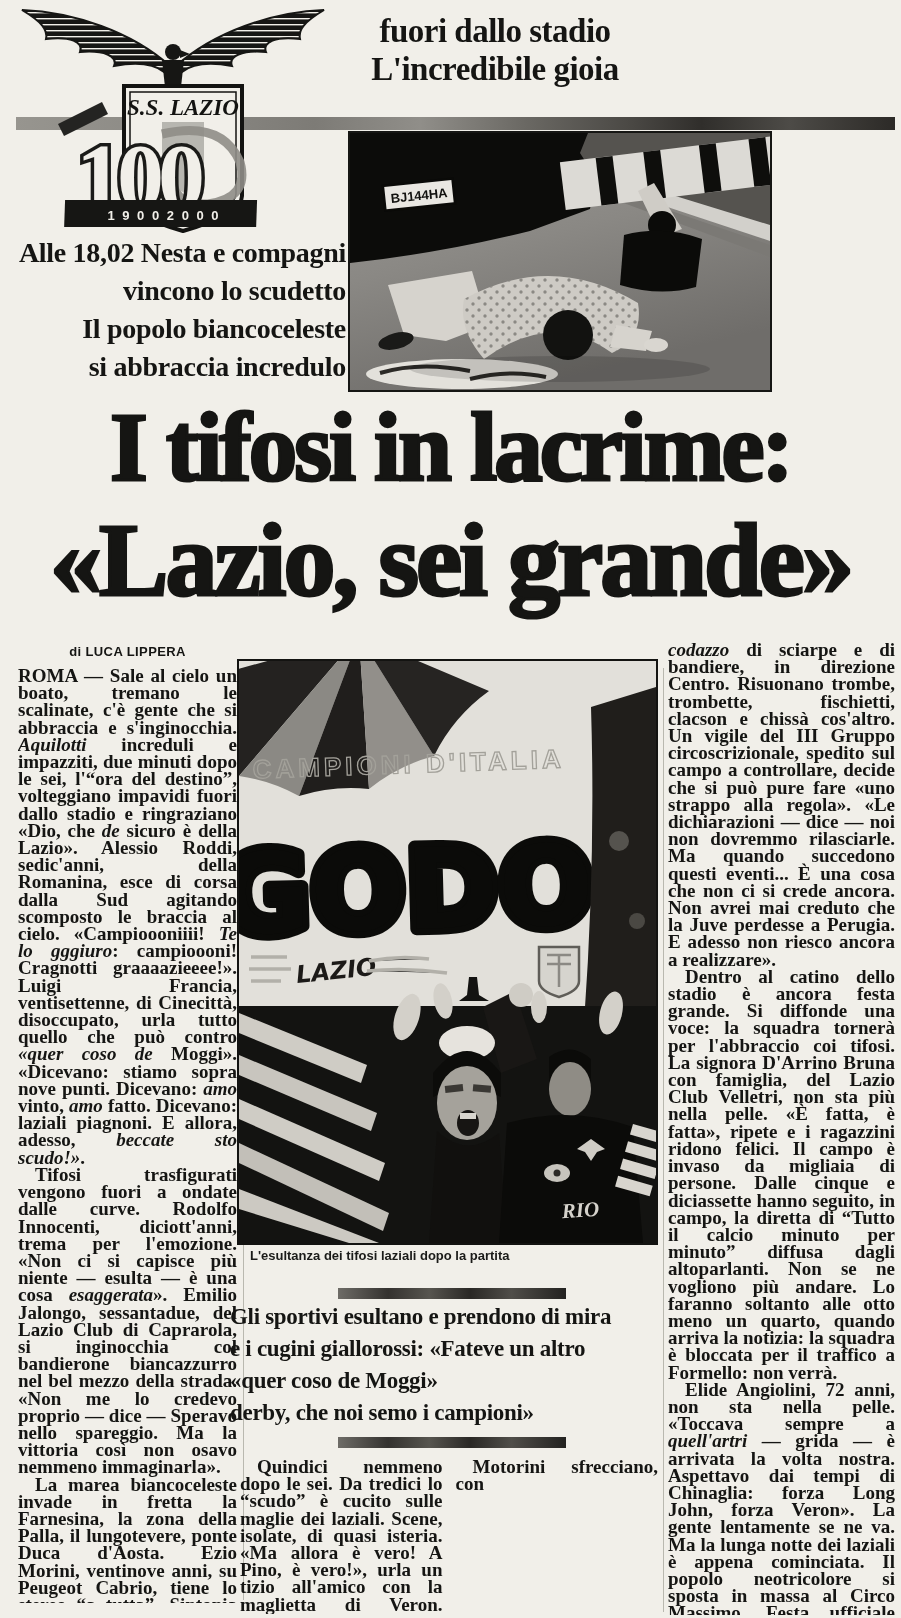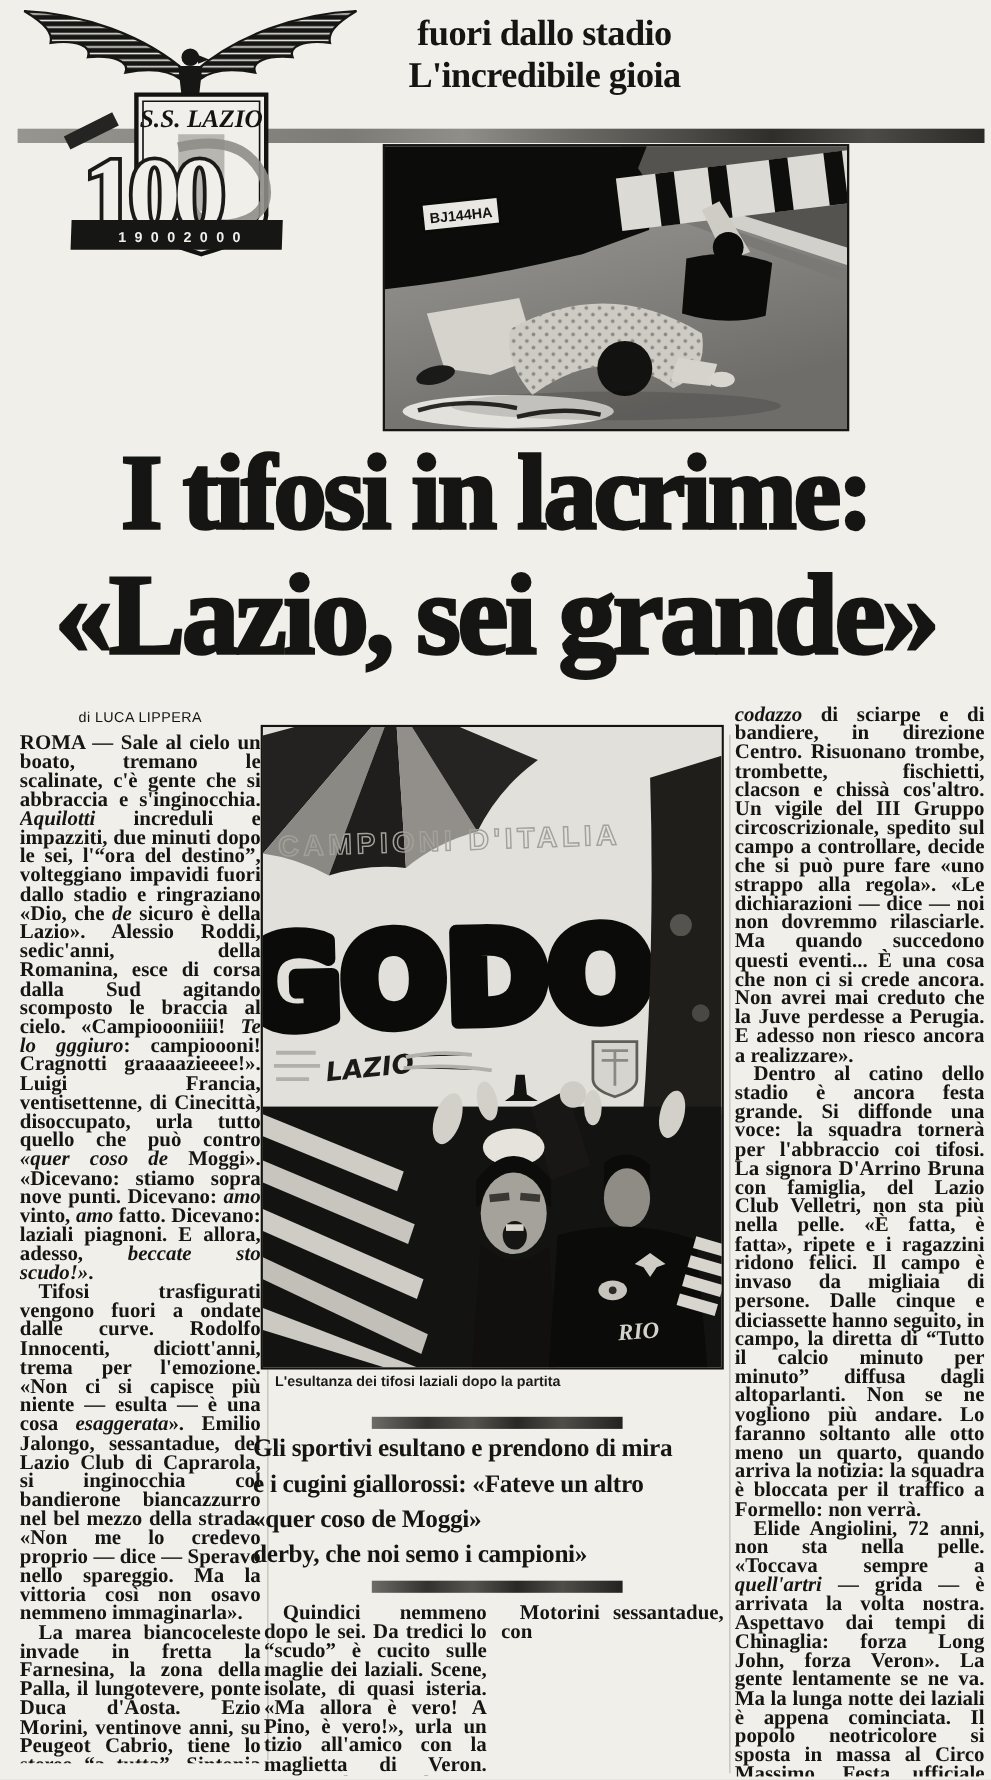--- a/index.html
+++ b/index.html
@@ -32,21 +32,21 @@
     position:absolute;left:10px;top:234px;width:336px;text-align:right;
     font-weight:bold;font-size:28px;line-height:38px;letter-spacing:-0.3px;
   }
   
   .headline{position:absolute;left:0;top:394px;width:901px;text-align:center;font-weight:bold;}
   .hl1{font-size:97px;line-height:108px;letter-spacing:-3px;-webkit-text-stroke:3px #151513;}
   .hl2{font-size:104px;line-height:116px;letter-spacing:-3px;-webkit-text-stroke:3px #151513;}
   
   .byline{
     position:absolute;left:18px;top:644px;width:219px;text-align:center;
-    font-family:"Liberation Sans",sans-serif;font-weight:normal;font-size:13px;letter-spacing:.4px;
+    font-family:"Liberation Sans",sans-serif;font-weight:bold;font-size:13px;letter-spacing:.4px;
   }
   .col{font-size:19px;font-weight:bold;line-height:17.2px;text-align:justify;overflow:hidden;}
   .col p{margin:0;text-indent:17px;}
   .col p.noind{text-indent:0;}
   .col-left{position:absolute;left:18px;top:667px;width:219px;height:936px;}
   .col-right{position:absolute;left:668px;top:641px;width:227px;height:974px;}
   .vr{position:absolute;width:1px;background:#9b9990;opacity:.65;}
   .vr1{left:243px;top:668px;height:932px;}
   .vr2{left:663px;top:668px;height:944px;}
   
@@ -163,20 +163,26 @@
       <polygon points="266,192 302,198 296,218 260,214" fill="#d6d3cd"></polygon>
       <ellipse cx="306" cy="212" rx="12" ry="7" fill="#d9d6d0"></ellipse>
 
       <ellipse cx="112" cy="241" rx="96" ry="15" fill="#e3e1db"></ellipse>
       <path d="M30,240 Q70,228 120,238 M120,246 Q160,236 196,244" stroke="#2c2a27" stroke-width="4" fill="none"></path>
       <ellipse cx="210" cy="236" rx="150" ry="13" fill="#000000" opacity="0.14"></ellipse>
     </svg>
   </div>
 
 
+  <div class="kicker">
+    <div>Alle 18,02 Nesta e compagni</div>
+    <div>vincono lo scudetto</div>
+    <div>Il popolo biancoceleste</div>
+    <div>si abbraccia incredulo</div>
+  </div>
 
   <div class="headline">
     <div class="hl1">I tifosi in lacrime:</div>
     <div class="hl2">«Lazio, sei grande»</div>
   </div>
 
   <div class="byline">di LUCA LIPPERA</div>
 
   <div class="vr vr1"></div>
   <div class="vr vr2"></div>
@@ -281,21 +287,21 @@
     <div>«quer coso de Moggi»</div>
     <div>derby, che noi semo i campioni»</div>
   </div>
   <div class="bar bar2"></div>
 
   <div class="center-cols">
     <div class="col ccol" lang="it">
       <p>Quindici nemmeno dopo le sei. Da tredici lo “scudo” è cucito sulle maglie dei laziali. Scene, isolate, di quasi isteria. «Ma allora è vero! A Pino, è vero!», urla un tizio all'amico con la maglietta di Veron. L'altro lo prende con due mani per un braccio, lo</p>
     </div>
     <div class="col ccol" lang="it">
-      <p>Motorini sessantadue, con</p>
+      <p>Motorini sfrecciano, con</p>
     </div>
   </div>
 
   <div class="col col-right" lang="it">
     <p class="noind"><i>codazzo</i> di sciarpe e di bandiere, in direzione Centro. Risuonano trombe, trombette, fischietti, clacson e chissà cos'altro. Un vigile del III Gruppo circoscrizionale, spedito sul campo a controllare, decide che si può pure fare «uno strappo alla regola». «Le dichiarazioni — dice — noi non dovremmo rilasciarle. Ma quando succedono questi eventi... È una cosa che non ci si crede ancora. Non avrei mai creduto che la Juve perdesse a Perugia. E adesso non riesco ancora a realizzare».</p>
     <p>Dentro al catino dello stadio è ancora festa grande. Si diffonde una voce: la squadra tornerà per l'abbraccio coi tifosi. La signora D'Arrino Bruna con famiglia, del Lazio Club Velletri, non sta più nella pelle. «È fatta, è fatta», ripete e i ragazzini ridono felici. Il campo è invaso da migliaia di persone. Dalle cinque e diciassette hanno seguito, in campo, la diretta di “Tutto il calcio minuto per minuto” diffusa dagli altoparlanti. Non se ne vogliono più andare. Lo faranno soltanto alle otto meno un quarto, quando arriva la notizia: la squadra è bloccata per il traffico a Formello: non verrà.</p>
     <p>Elide Angiolini, 72 anni, non sta nella pelle. «Toccava sempre a <i>quell'artri</i> — grida — è arrivata la volta nostra. Aspettavo dai tempi di Chinaglia: forza Long John, forza Veron». La gente lentamente se ne va. Ma la lunga notte dei laziali è appena cominciata. Il popolo neotricolore si sposta in massa al Circo Massimo. Festa ufficiale alle dieci e mezzo. Luci, lampeggianti della polizia, motorini che provano le “pinne”, bandiere da Caracalla al Teatro di Marcello. Rimbomba l'ultimo boato: come quattro ore prima, alle sei e due minuti di un giorno di maggio che i laziali non scorderanno mai.</p>
   </div>
 
 </div>

